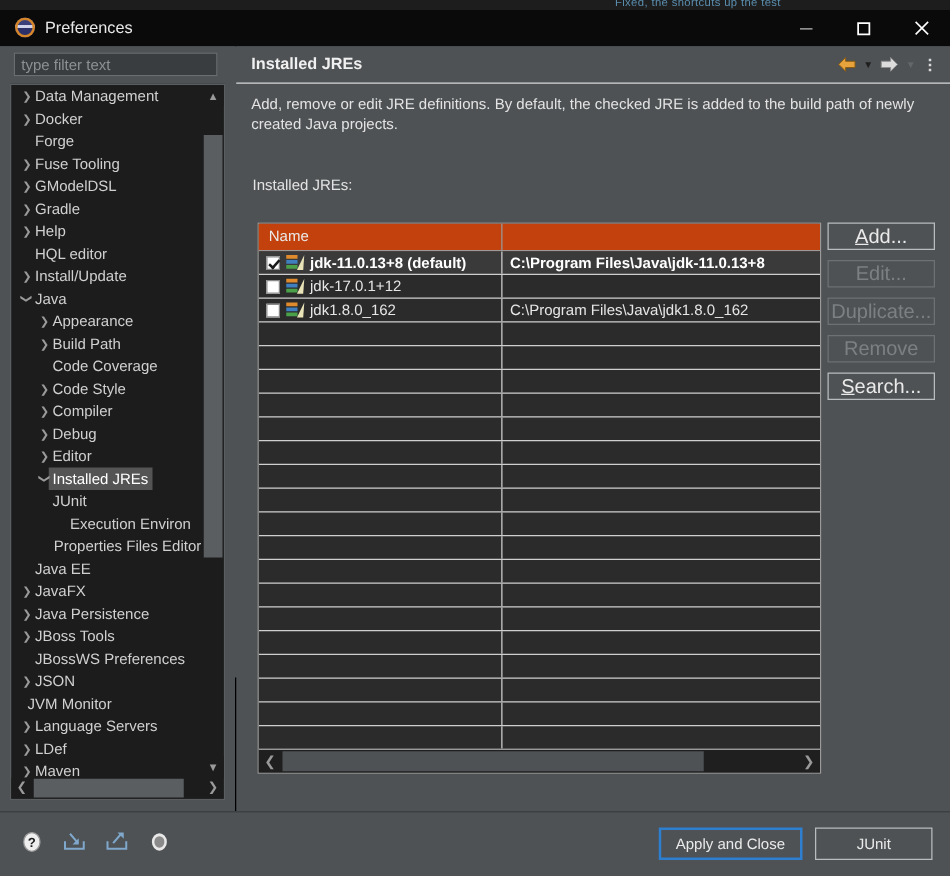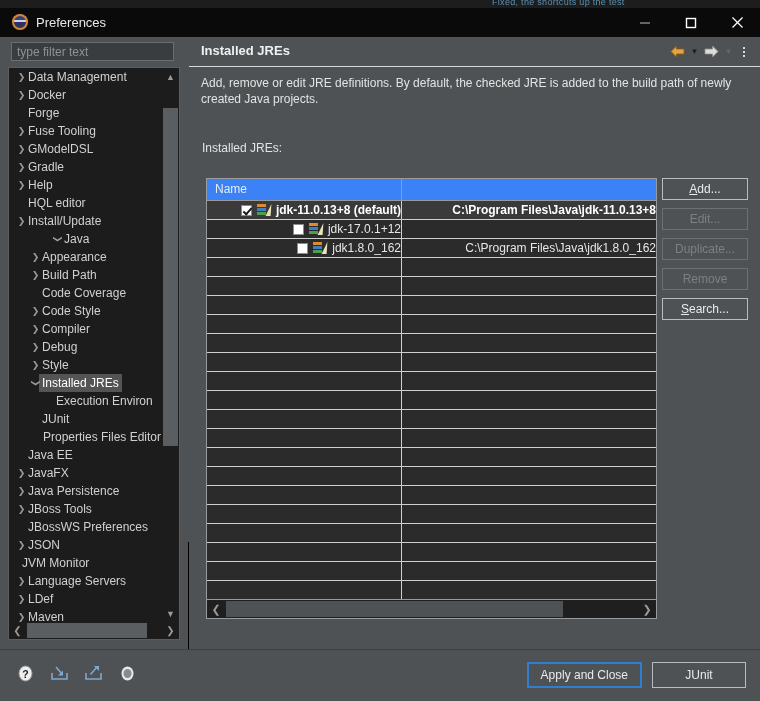--- a/index.html
+++ b/index.html
@@ -12,21 +12,21 @@
     -webkit-font-smoothing:antialiased;
   }
   .app{position:relative;width:760px;height:701px;}
 
   
   .bg-strip{position:absolute;left:0;top:0;width:760px;height:8px;background:#1d1d1d;overflow:hidden;}
   .bg-strip-text{position:absolute;left:492px;top:-3px;white-space:nowrap;font-size:9px;color:#5b8fb0;letter-spacing:.3px;}
 
   
   .titlebar{position:absolute;left:0;top:8px;width:760px;height:29px;background:#0a0a0a;}
-  .title-left{position:absolute;left:12px;top:6px;display:flex;align-items:center;gap:8px;}
+  .title-left{position:absolute;left:12px;top:6px;display:flex;gap:8px;}
   .eclipse-icon{width:16px;height:16px;border-radius:50%;
     background:linear-gradient(180deg,#3a3f7a 0%,#3a3f7a 38%,#cfd2e8 38%,#cfd2e8 52%,#2b3068 52%,#2b3068 100%);
     box-shadow:0 0 0 2px #d4852a inset;}
   .title-text{font-size:13px;color:#e8e8e8;}
   .winbtns{position:absolute;right:0;top:0;display:flex;height:29px;}
   .winbtn{width:46px;height:29px;display:flex;align-items:center;justify-content:center;color:#e8e8e8;font-size:13px;}
   .winbtn svg{display:block;}
 
   
   .dialog{position:absolute;left:0;top:37px;width:760px;height:505px;background:#4e5254;}
@@ -64,28 +64,28 @@
   .caret.on{color:#1e1e1e;}
   .caret.off{color:#63676a;}
   .kebab{width:16px;height:19px;display:flex;flex-direction:column;align-items:center;justify-content:center;gap:2px;}
   .kebab i{width:2px;height:2px;background:#d9d9d9;display:block;}
 
   .descr{position:absolute;left:12px;top:38px;width:534px;font-size:12px;color:#e3e3e3;line-height:16px;}
   .listlabel{position:absolute;left:13px;top:104px;font-size:12px;color:#e3e3e3;}
 
   
   .tablewrap{position:absolute;left:206px;top:141px;width:451px;height:441px;background:#2b2b2b;border:1px solid #9a9a9a;box-sizing:border-box;}
-  .thead{display:flex;height:21px;background:#3b82f6;border-bottom:1px solid #9a9a9a;}
+  .thead{display:flex;height:21px;background:#c2410c;border-bottom:1px solid #9a9a9a;}
   .th{font-size:12px;color:#eaeaea;line-height:21px;padding-left:8px;box-sizing:border-box;}
   .th.c1{width:195px;border-right:1px solid #9a9a9a;}
   .th.c2{flex:1;}
   .tbody{position:relative;height:399px;overflow:hidden;}
   .trow{display:flex;height:19px;border-bottom:1px solid #cfcfcf;box-sizing:border-box;}
   .trow.hl{background:#3a3a3a;}
-  .td{box-sizing:border-box;display:flex;align-items:center;font-size:12px;color:#e6e6e6;white-space:nowrap;overflow:hidden;justify-content:flex-end;}
+  .td{box-sizing:border-box;display:flex;align-items:center;font-size:12px;color:#e6e6e6;white-space:nowrap;overflow:hidden;}
   .td.c1{width:195px;border-right:1px solid #cfcfcf;padding-left:6px;gap:5px;}
   .td.c2{flex:1;padding-left:6px;}
   .trow.bold .td{font-weight:bold;color:#ffffff;}
   .chk{width:11px;height:11px;background:#fff;border:1px solid #8a8a8a;box-sizing:border-box;position:relative;flex:0 0 11px;}
   .chk.on::after{content:"";position:absolute;left:3px;top:0px;width:3px;height:7px;border:solid #1a1a1a;border-width:0 2px 2px 0;transform:rotate(42deg);}
   .jreicon{width:14px;height:12px;flex:0 0 14px;position:relative;}
   .jreicon i{position:absolute;left:0;width:9px;height:3px;display:block;}
   .jreicon i.a{top:0;background:#e08a2e;}
   .jreicon i.b{top:4px;background:#3f7fbf;}
   .jreicon i.c{top:8px;background:#4aa14a;}
@@ -93,21 +93,21 @@
   
   .thsb{position:absolute;left:0;bottom:0;width:449px;height:18px;background:#1f1f1f;border-top:1px solid #9a9a9a;}
   .thsb .arrowbtn{position:absolute;top:0;width:18px;height:18px;display:flex;align-items:center;justify-content:center;color:#9a9a9a;font-size:11px;}
   .thsb .left{left:0;}
   .thsb .right{right:0;}
   .thsb .thumb{position:absolute;left:19px;top:1px;width:337px;height:16px;background:#4e5254;}
 
   
   .sidebtns{position:absolute;left:662px;top:141px;width:86px;}
   .sbtn{width:86px;height:22px;margin-bottom:8px;background:#4e5254;border:1px solid #b9bcbe;
-    color:#eaeaea;font-size:12px;display:flex;align-items:center;justify-content:center;box-sizing:border-box;}
+    color:#eaeaea;font-size:16px;display:flex;align-items:flex-end;justify-content:center;box-sizing:border-box;}
   .sbtn.disabled{color:#7c8082;border-color:#6d7173;}
   .mn{text-decoration:underline;}
 
   .applybtn{position:absolute;left:663px;top:616px;width:92px;height:24px;background:#4e5254;border:1px solid #b9bcbe;
     color:#eaeaea;font-size:12px;display:flex;align-items:center;justify-content:center;box-sizing:border-box;}
 
   
   .bottombar{position:absolute;left:0;top:649px;width:760px;height:52px;background:#4e5254;border-top:1px solid #3c4042;}
   .bicons{position:absolute;left:14px;top:12px;display:flex;align-items:center;gap:12px;}
   .bico{width:22px;height:22px;display:flex;align-items:center;justify-content:center;}
@@ -185,21 +185,21 @@
               <span class="lbl">Help</span>
             </div>
             <div class="titem" style="padding-left: 6px;">
               <span class="arrow">&nbsp;</span>
               <span class="lbl">HQL editor</span>
             </div>
             <div class="titem" style="padding-left: 6px;">
               <span class="arrow">❯</span>
               <span class="lbl">Install/Update</span>
             </div>
-            <div class="titem" style="padding-left: 6px; margin-left: 36px;">
+            <div class="titem" style="padding-left: 6px;">
               <span class="arrow" style="transform: rotate(90deg);">❯</span>
               <span class="lbl">Java</span>
             </div>
             <div class="titem" style="padding-left: 20px;">
               <span class="arrow">❯</span>
               <span class="lbl">Appearance</span>
             </div>
             <div class="titem" style="padding-left: 20px;">
               <span class="arrow">❯</span>
               <span class="lbl">Build Path</span>
@@ -215,33 +215,33 @@
             <div class="titem" style="padding-left: 20px;">
               <span class="arrow">❯</span>
               <span class="lbl">Compiler</span>
             </div>
             <div class="titem" style="padding-left: 20px;">
               <span class="arrow">❯</span>
               <span class="lbl">Debug</span>
             </div>
             <div class="titem" style="padding-left: 20px;">
               <span class="arrow">❯</span>
-              <span class="lbl">Style</span>
+              <span class="lbl">Editor</span>
             </div>
             <div class="titem sel" style="padding-left: 20px;">
               <span class="arrow" style="transform: rotate(90deg);">❯</span>
               <span class="lbl">Installed JREs</span>
             </div>
+            <div class="titem" style="padding-left: 20px;">
+              <span class="arrow">&nbsp;</span>
+              <span class="lbl">JUnit</span>
+            </div>
             <div class="titem" style="padding-left: 34px;">
               <span class="arrow">&nbsp;</span>
               <span class="lbl">Execution Environ</span>
-            </div>
-            <div class="titem" style="padding-left: 20px;">
-              <span class="arrow">&nbsp;</span>
-              <span class="lbl">JUnit</span>
             </div>
             <div class="titem" style="padding-left: 16px; justify-content: flex-end;">
               <span class="arrow">&nbsp;</span>
               <span class="lbl">Properties Files Editor</span>
             </div>
             <div class="titem" style="padding-left: 6px;">
               <span class="arrow">&nbsp;</span>
               <span class="lbl">Java EE</span>
             </div>
             <div class="titem" style="padding-left: 6px;">

